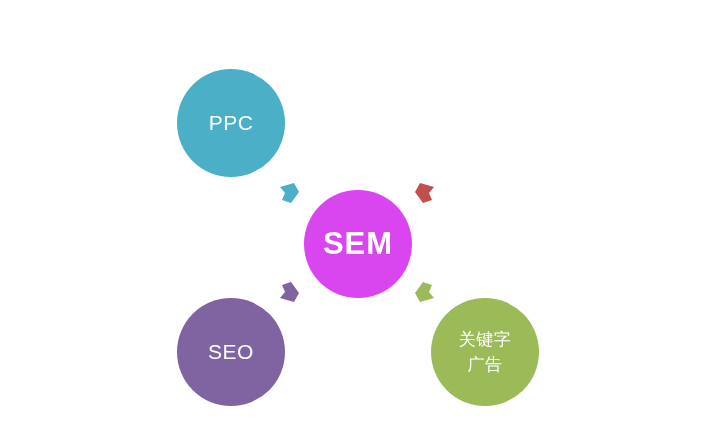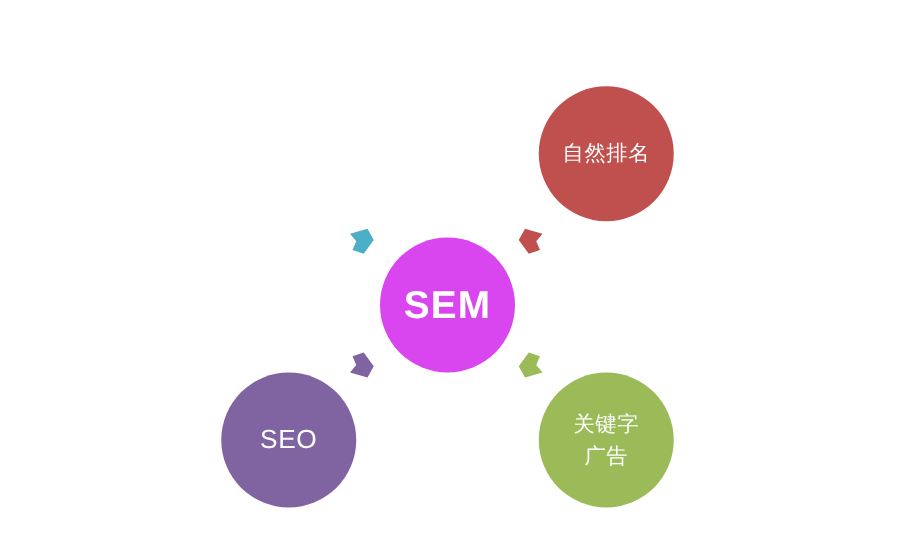--- a/index.html
+++ b/index.html
@@ -118,24 +118,24 @@
       <polygon points="3,20 17,24 22,15 14,4 5,7 8,14" fill="#8064A2"></polygon>
     </svg>
   </div>
 
   <div class="connector" id="connector-keyword-ad">
     <svg width="26" height="26" viewBox="0 0 26 26">
       <polygon points="23,20 9,24 4,15 12,4 21,7 18,14" fill="#9BBB59"></polygon>
     </svg>
   </div>
 
+  <div class="node" id="node-ppc" style="background: rgb(75, 175, 200);">
+    <span class="node-label" style="color: rgb(255, 255, 255);">PPC</span>
+  </div>
 
-  <div class="node" id="node-organic" style="background: rgb(192, 80, 77);">
-    <span class="node-label" style="color: rgb(255, 255, 255);">自然排名</span>
-  </div>
 
   <div class="node" id="node-seo" style="background: rgb(128, 100, 162);">
     <span class="node-label" style="color: rgb(255, 255, 255);">SEO</span>
   </div>
 
   <div class="node" id="node-keyword-ad" style="background: rgb(155, 187, 89);">
     <span class="node-label" style="color: rgb(255, 255, 255);">关键字
 广告</span>
   </div>
 

